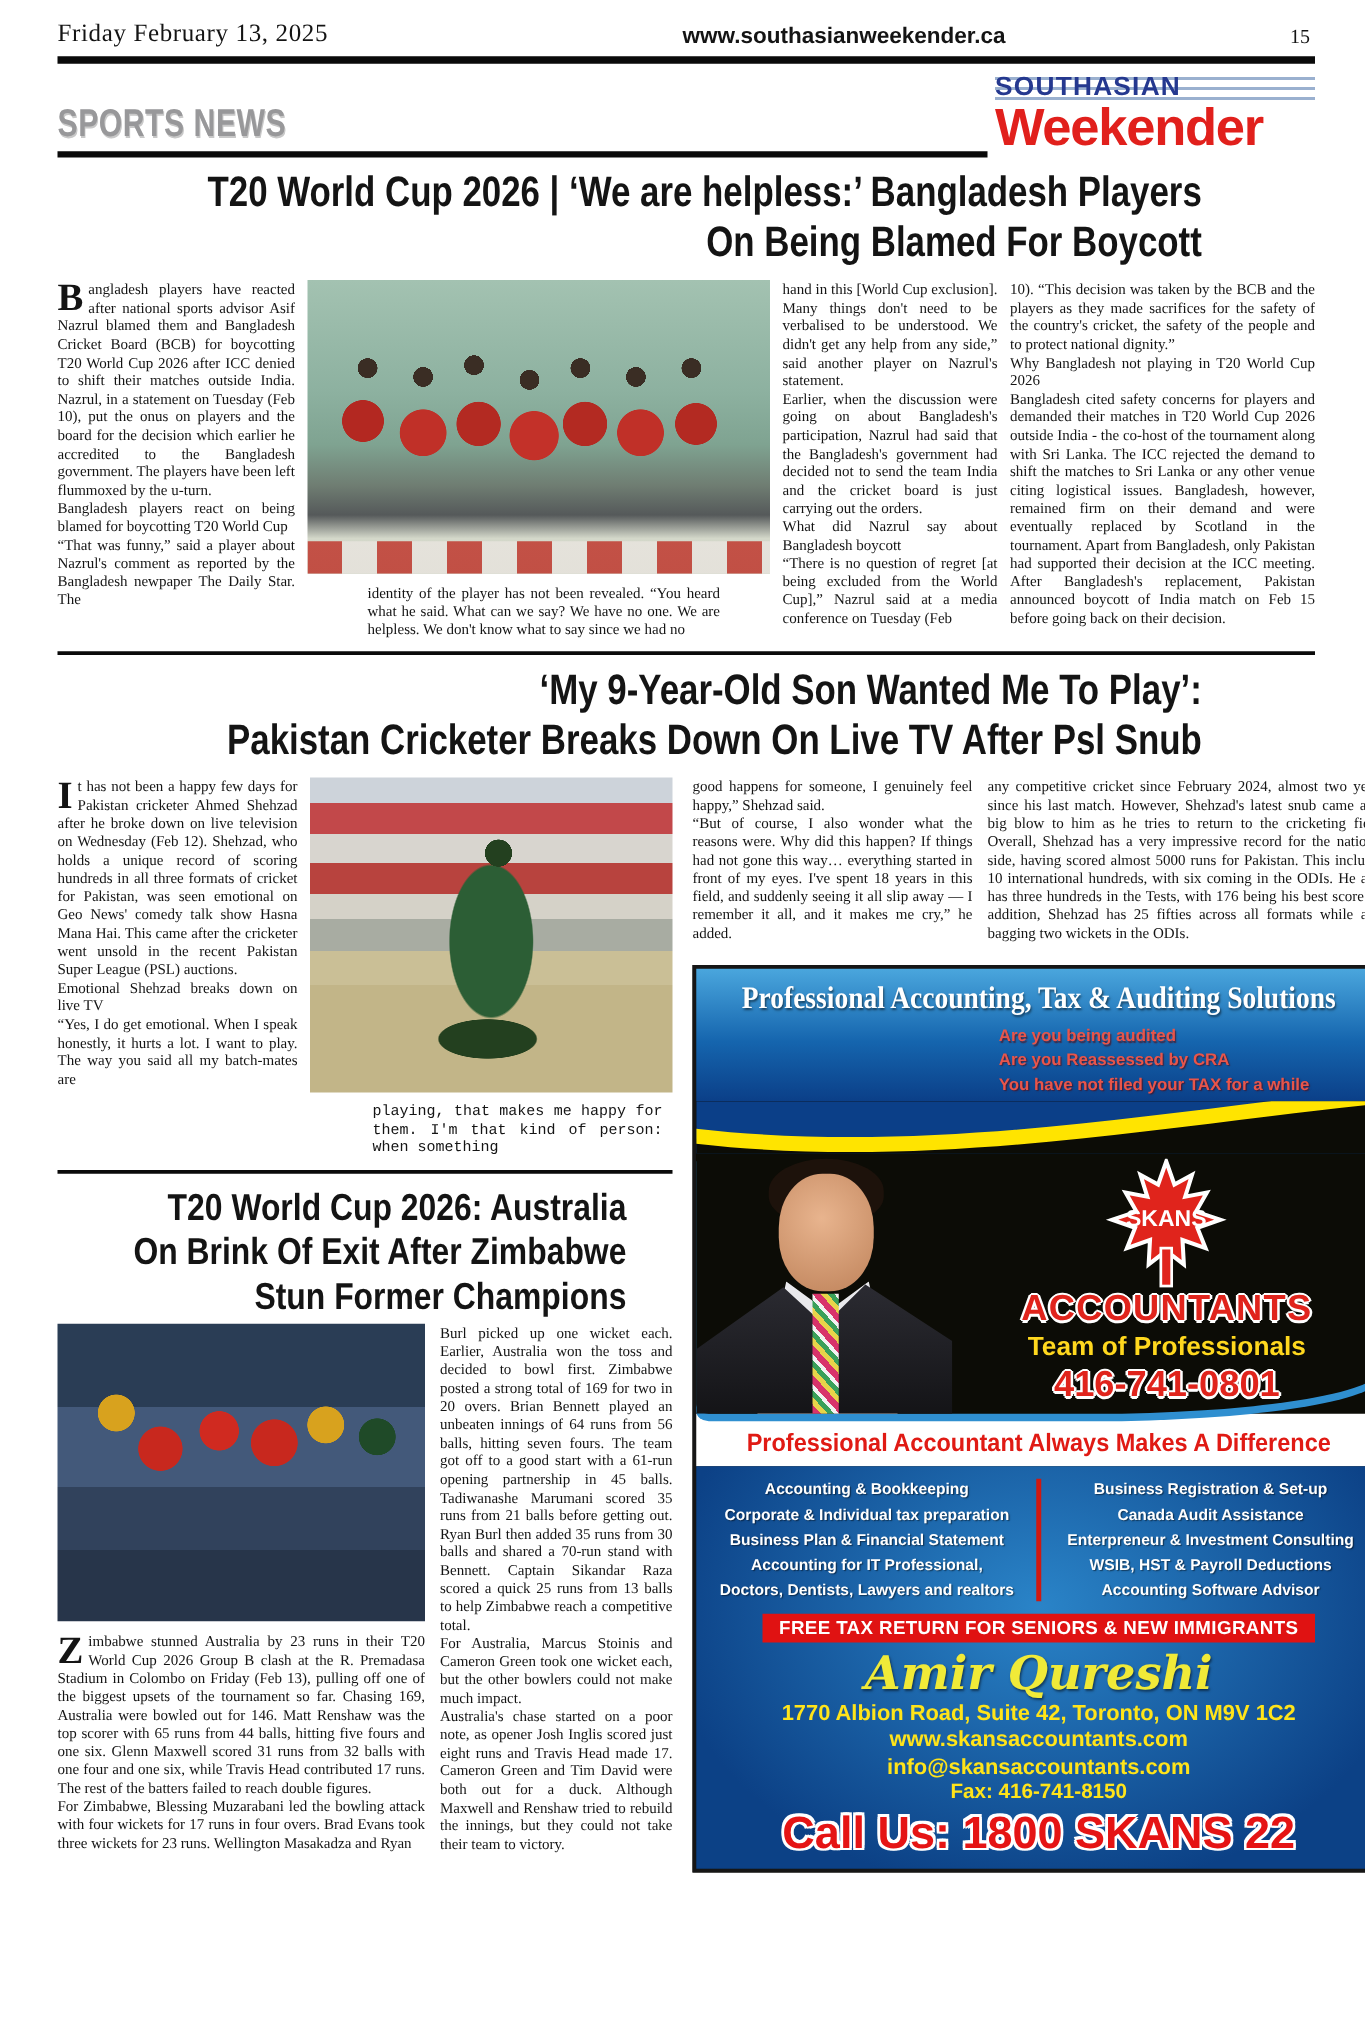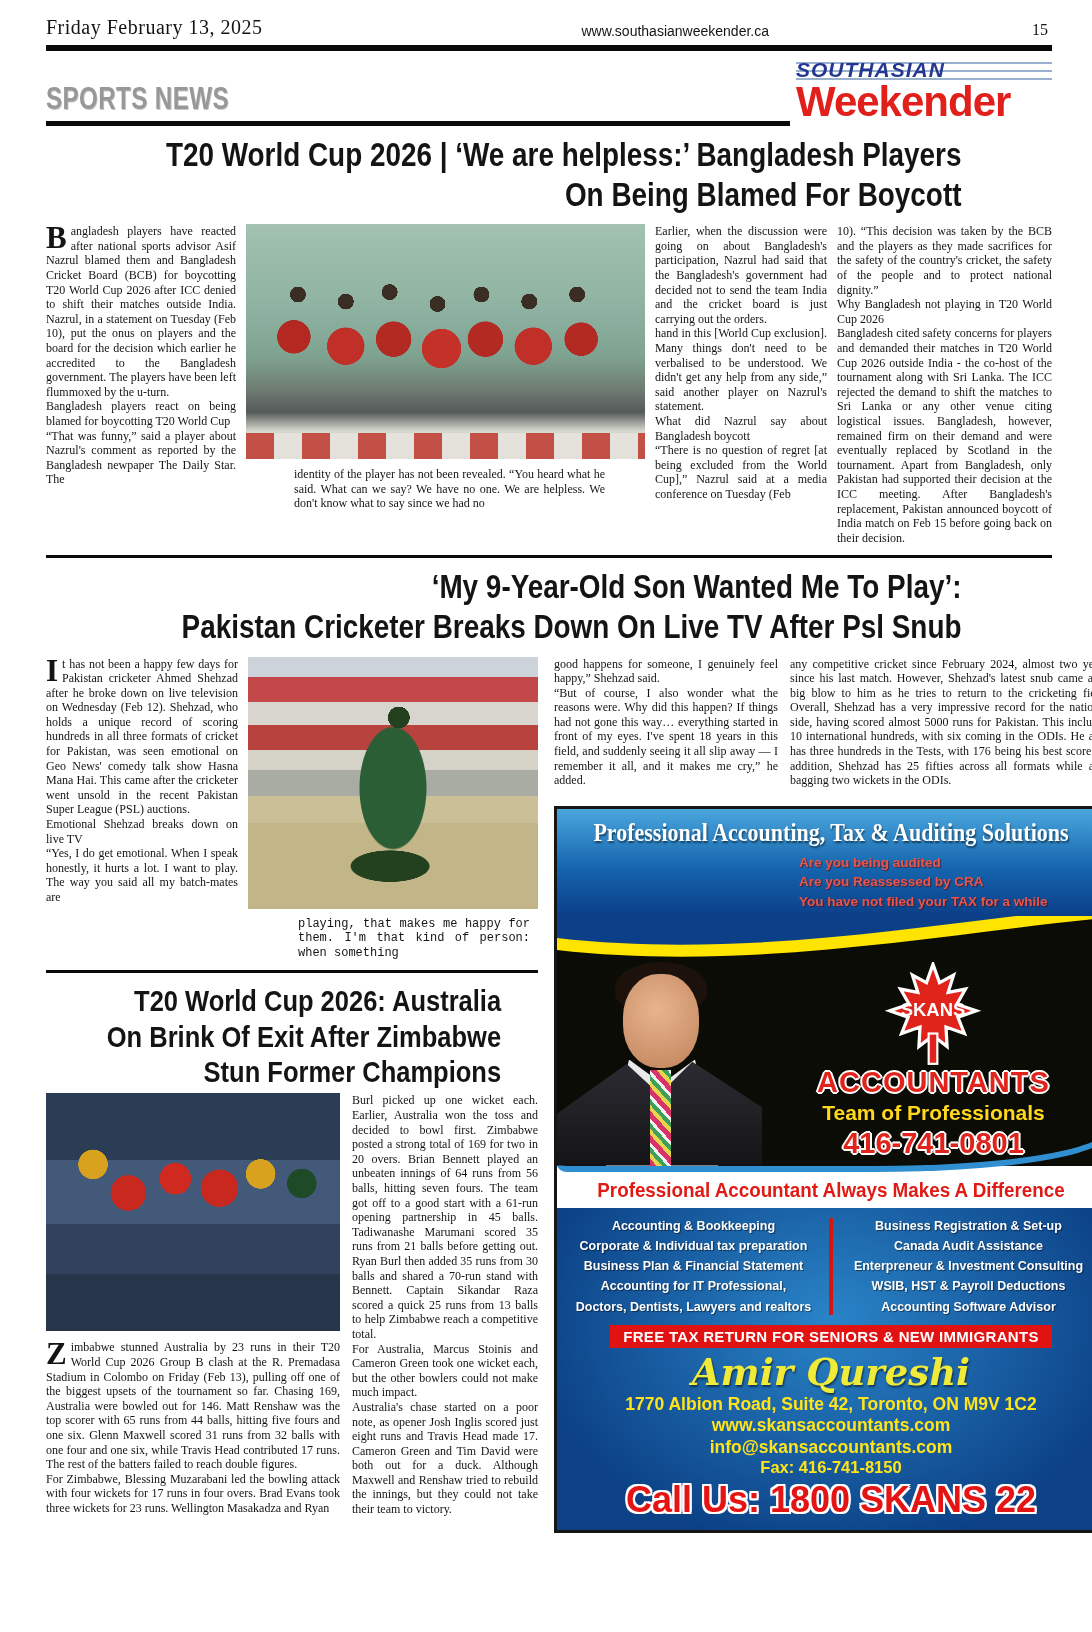--- a/index.html
+++ b/index.html
@@ -5,51 +5,51 @@
   * { margin:0; padding:0; box-sizing:border-box; }
   html,body { background:#e8e8e8; }
   .page {
     width:1092px; min-height:1632px; margin:0 auto; background:#fff;
     padding:16px 40px 18px 46px; position:relative;
     font-family:"Liberation Serif", serif; color:#141414;
   }
   
   .topbar { display:flex; justify-content:space-between; align-items:flex-end; }
   .topbar .date { font-size:20px; letter-spacing:.5px; }
-  .topbar .site { font-family:"Liberation Sans",sans-serif; font-weight:400; font-size:14px; margin-left:56px;}
+  .topbar .site { font-family:"Liberation Sans",sans-serif; font-weight:700; font-size:18px; margin-left:56px;}
   .topbar .pagenum { font-size:16px; padding-right:4px;}
   .rule { background:#0a0a0a; }
   .rule-1 { height:6px; margin-top:6px; }
   .section-row { display:flex; justify-content:space-between; align-items:flex-end; margin:8px 0 4px; }
   .section-title {
     font-family:"Liberation Sans",sans-serif; font-weight:800; font-size:31px;
     color:#98989a; letter-spacing:.5px; transform:scaleX(.78); transform-origin:left bottom;
     text-shadow:1px 1px 0 #c8c8c8;
   }
   .logo { width:256px; text-align:left; line-height:1; margin-bottom:-6px;}
-  .logo-top { font-family:"Liberation Sans",sans-serif; font-weight:800; font-style:italic;
+  .logo-top { font-family:"Liberation Sans",sans-serif; font-weight:800; 
     font-size:21px; color:#25388f; letter-spacing:1px;
     background:repeating-linear-gradient(180deg, transparent 0 3px, #9ab0cf 3px 5px, transparent 5px 8px);
     padding-right:6px; }
   .logo-bottom { font-family:"Liberation Sans",sans-serif; font-weight:800; font-size:42px;
     color:#e1201c; letter-spacing:-1px; margin-top:1px; }
   .rule-2 { height:5px; width:74%; margin-bottom:4px;}
   
   .headline { text-align:right; font-family:"Liberation Sans",sans-serif; font-weight:800;
     line-height:1.18; margin:8px 0 10px; }
   .headline .hl { display:block; white-space:nowrap; transform:scaleX(.82); transform-origin:center; }
   .a1 .headline, .a2 .headline { font-size:34px; }
   .a3 .headline { font-size:30px; margin:10px 0 4px;}
   .a3 .headline .hl { transform:scaleX(.85); }
   
   .bodytext p { font-size:12px; line-height:14.6px; text-align:justify; }
   .dropcap { float:left; font-size:31px; line-height:25px; font-weight:700; padding:1px 4px 0 0; }
   .cols { display:flex; gap:10px; }
   .a1-c1 { width:190px; flex:none; }
-  .a1-img { width:399px; flex:none; }
+  .a1-img { width:370px; flex:none; }
   .a1-img .caption-col { margin:8px 40px 0 48px; }
   .a1-c3 { width:172px; flex:none; }
   .a1-c4 { flex:1; }
   .rule-mid { height:3px; margin:10px 0 2px; }
   
   .split { display:flex; gap:16px; margin-top:2px;}
   .half-left { width:492px; flex:none; }
   .half-right { flex:1; }
   .a2-left-cols { display:flex; gap:10px; }
   .a2-c1 { width:192px; flex:none; }
@@ -181,22 +181,22 @@
       <div class="a1-c1">
         <p><span class="dropcap">B</span><span>angladesh players have reacted after national sports advisor Asif Nazrul blamed them and Bangladesh Cricket Board (BCB) for boycotting T20 World Cup 2026 after ICC denied to shift their matches outside India. Nazrul, in a statement on Tuesday (Feb 10), put the onus on players and the board for the decision which earlier he accredited to the Bangladesh government. The players have been left flummoxed by the u-turn.</span></p>
         <p>Bangladesh players react on being blamed for boycotting T20 World Cup</p>
         <p>“That was funny,” said a player about Nazrul's comment as reported by the Bangladesh newpaper The Daily Star. The</p>
       </div>
       <div class="a1-img">
         <div class="photo photo-a1"></div>
         <p class="caption-col">identity of the player has not been revealed. “You heard what he said. What can we say? We have no one. We are helpless. We don't know what to say since we had no</p>
       </div>
       <div class="a1-c3">
+        <p>hand in this [World Cup exclusion]. Many things don't need to be verbalised to be understood. We didn't get any help from any side,” said another player on Nazrul's statement.</p>
         <p>Earlier, when the discussion were going on about Bangladesh's participation, Nazrul had said that the Bangladesh's government had decided not to send the team India and the cricket board is just carrying out the orders.</p>
-        <p>hand in this [World Cup exclusion]. Many things don't need to be verbalised to be understood. We didn't get any help from any side,” said another player on Nazrul's statement.</p>
         <p>What did Nazrul say about Bangladesh boycott</p>
         <p>“There is no question of regret [at being excluded from the World Cup],” Nazrul said at a media conference on Tuesday (Feb</p>
       </div>
       <div class="a1-c4">
         <p>10). “This decision was taken by the BCB and the players as they made sacrifices for the safety of the country's cricket, the safety of the people and to protect national dignity.”</p>
         <p>Why Bangladesh not playing in T20 World Cup 2026</p>
         <p>Bangladesh cited safety concerns for players and demanded their matches in T20 World Cup 2026 outside India - the co-host of the tournament along with Sri Lanka. The ICC rejected the demand to shift the matches to Sri Lanka or any other venue citing logistical issues. Bangladesh, however, remained firm on their demand and were eventually replaced by Scotland in the tournament. Apart from Bangladesh, only Pakistan had supported their decision at the ICC meeting. After Bangladesh's replacement, Pakistan announced boycott of India match on Feb 15 before going back on their decision.</p>
       </div>
     </div>
   </section>

